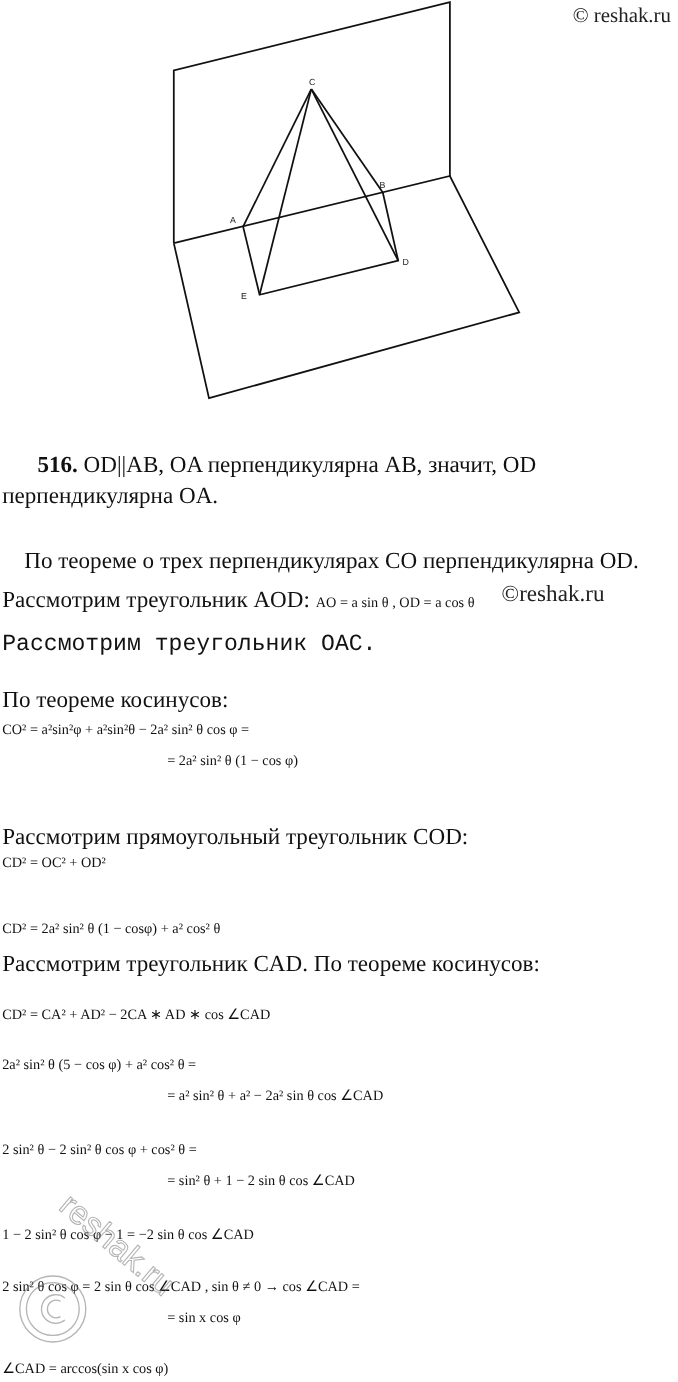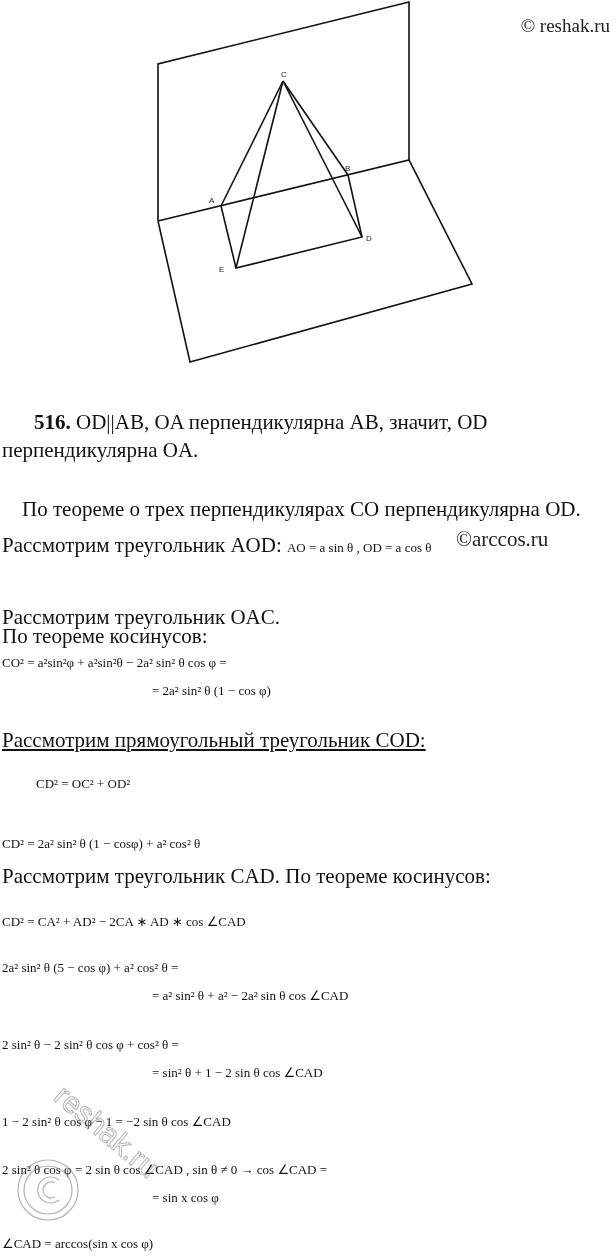--- a/index.html
+++ b/index.html
@@ -1,18 +1,18 @@
 <!DOCTYPE html>
 <html><head>
   <meta charset="utf-8">
   <style>
     html, body { margin: 0; padding: 0; background: #ffffff; }
     body { width: 616px; height: 1256px; position: relative; overflow: hidden;
            font-family: "Liberation Serif", "DejaVu Serif", serif; color: #111; }
-    .watermark-top { position: absolute; right: 6px; top: 15px; font-size: 19px; color: #222; font-family: Liberation Serif, serif; }
+    .watermark-top { position: absolute; right: 6px; top: 4px; font-size: 19px; color: #222; font-family: Liberation Serif, serif; }
     .figure { position: absolute; left: 150px; top: 0; width: 340px; height: 370px; }
     .figure svg { width: 340px; height: 370px; }
     .pt-label { font-family: "Liberation Sans", sans-serif; font-size: 8px; fill: #222; }
     .line { position: absolute; left: 2px; font-size: 21px; white-space: nowrap; line-height: 24px; }
     .math { font-family: Liberation Serif, serif; font-style: normal; font-size: 13px; }
     .indent { padding-left: 150px; }
     .bold { font-weight: bold; margin-left: 32px; }
     .mid-watermark { position: absolute; left: 456px; top: 527px; font-size: 21px; color: #222; }
     .stamp { position: absolute; left: 10px; top: 1080px; width: 150px; height: 180px; opacity: 0.55; pointer-events: none; }
   </style>
@@ -44,34 +44,34 @@
   </svg>
 </div>
 
 <div class="line" style="top:410px;">
   <span class="bold">516.</span>
   <span>OD||AB, OA перпендикулярна AB, значит, OD</span>
 </div>
 <div class="line" style="top:438px;">перпендикулярна OA.</div>
 
 <div class="line" style="top:497px;margin-left:20px;">По теореме о трех перпендикулярах CO перпендикулярна OD.</div>
-<div class="mid-watermark">©arccos.ru</div>
+<div class="mid-watermark">©reshak.ru</div>
 
 <div class="line" style="top:533px;">
   <span>Рассмотрим треугольник AOD: </span><span class="math">AO = a sin θ , OD = a cos θ</span>
 </div>
 
-<div class="line" style="top:605px;">Рассмотрим треугольник OAC.</div>
+<div class="line" style="top:575px;font-family:Liberation Mono, monospace;">Рассмотрим треугольник OAC.</div>
 
 <div class="line" style="top:624px;">По теореме косинусов:</div>
 <div class="line math" style="top:651px;">CO² = a²sin²φ + a²sin²θ − 2a² sin² θ cos φ =</div>
 <div class="line math indent" style="top:679px;text-align:center;">= 2a² sin² θ (1 − cos φ)</div>
 
-<div class="line" style="top:728px;text-decoration:underline;">Рассмотрим прямоугольный треугольник COD:</div>
-<div class="line math" style="top:772px;margin-left:34px;">CD² = OC² + OD²</div>
+<div class="line" style="top:748px;">Рассмотрим прямоугольный треугольник COD:</div>
+<div class="line math" style="top:772px;">CD² = OC² + OD²</div>
 <div class="line math" style="top:816px;margin-top:16px;">CD² = 2a² sin² θ (1 − cosφ) + a² cos² θ</div>
 
 <div class="line" style="top:864px;">Рассмотрим треугольник CAD. По теореме косинусов:</div>
 <div class="line math" style="top:910px;">CD² = CA² + AD² − 2CA ∗ AD ∗ cos ∠CAD</div>
 
 <div class="line math" style="top:956px;">2a² sin² θ (5 − cos φ) + a² cos² θ =</div>
 <div class="line math indent" style="top:984px;">= a² sin² θ + a² − 2a² sin θ cos ∠CAD</div>
 
 <div class="line math" style="top:1033px;">2 sin² θ − 2 sin² θ cos φ + cos² θ =</div>
 <div class="line math indent" style="top:1061px;">= sin² θ + 1 − 2 sin θ cos ∠CAD</div>

